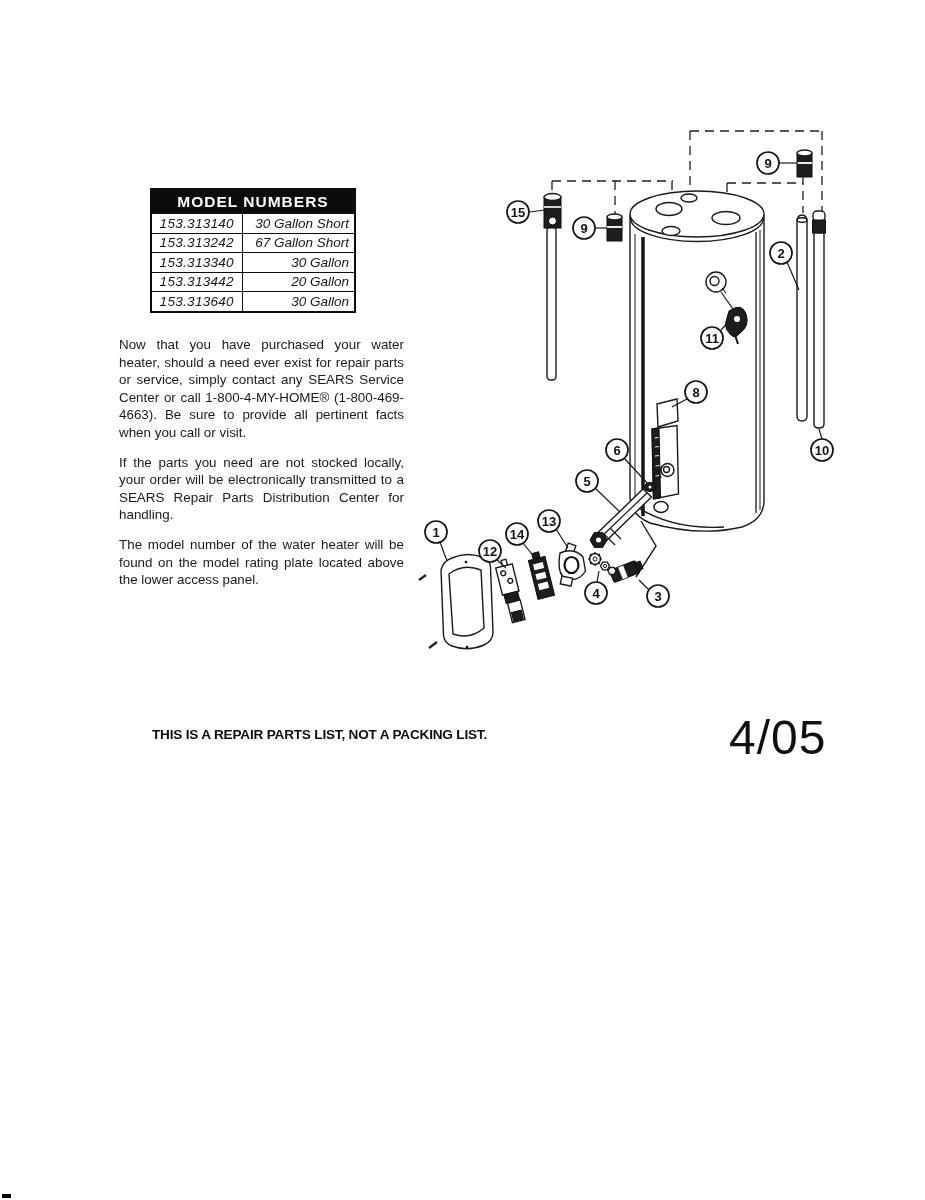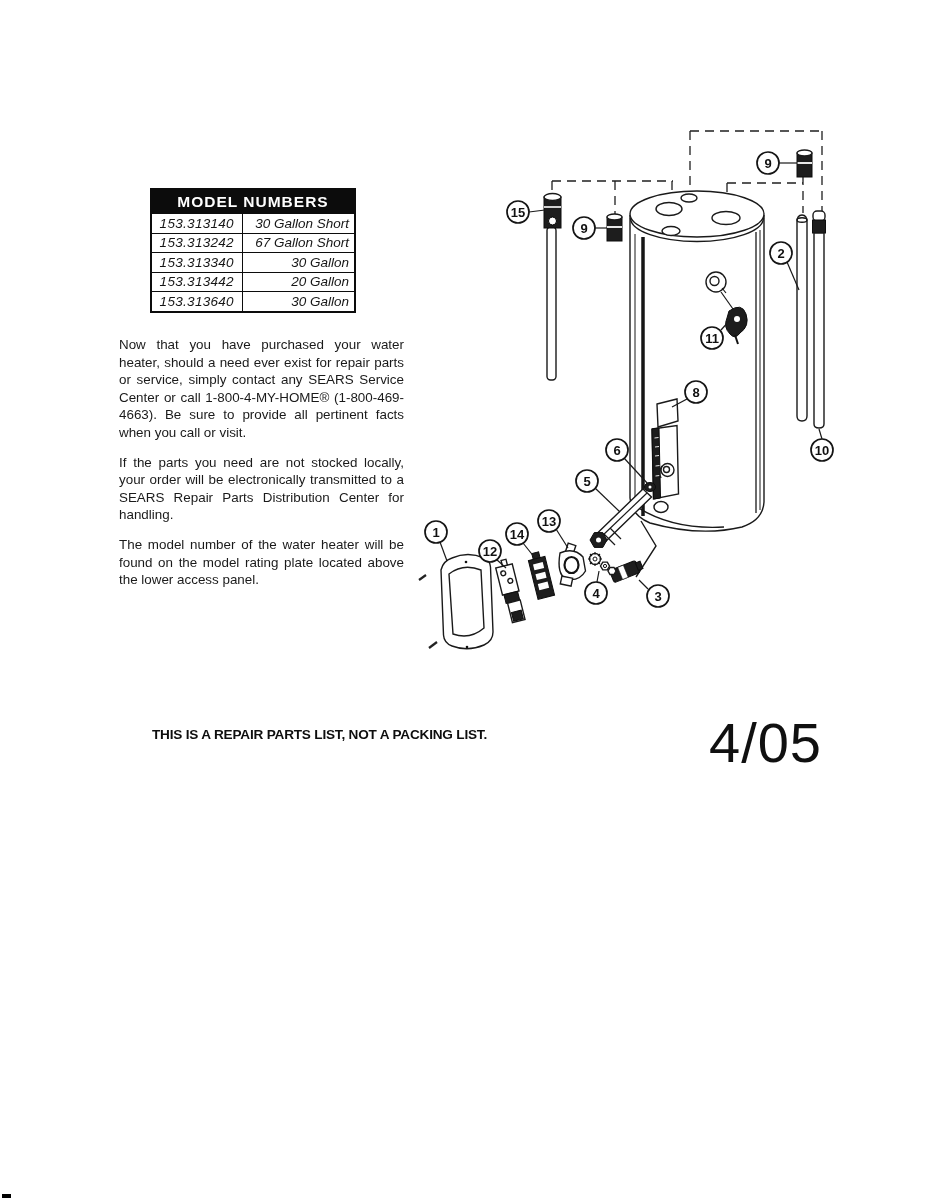--- a/index.html
+++ b/index.html
@@ -31,21 +31,21 @@
   }
   .info-col p.heading{text-align:left;margin-top:-2px;letter-spacing:-.1px;}
   .bullets{display:flex;margin-top:0;}
   .bullets .bcol{font-size:13.4px;line-height:17.8px;white-space:nowrap;}
   .bullets .bcol.c1{width:158px;}
   .footnote{
     position:absolute;left:104px;top:727px;font-size:13.6px;font-weight:bold;
     letter-spacing:-.2px;white-space:nowrap;color:#0e0e0e;margin-left:48px;
   }
   .date-code{
-    position:absolute;left:709px;top:710px;font-size:56px;color:#101010;
+    position:absolute;left:729px;top:710px;font-size:48px;color:#101010;
     letter-spacing:1px;
   }
   .corner-mark{position:absolute;left:2px;top:1194px;width:9px;height:4px;background:#000;}
   
   .diagram{position:absolute;left:415px;top:106px;}
   .diagram .ln{stroke:#1a1a1a;fill:none;stroke-width:1.4;}
   .diagram .fw{stroke:#1a1a1a;fill:#ffffff;stroke-width:1.4;}
   .diagram .fd{stroke:#0d0d0d;fill:#1d1d1d;stroke-width:1;}
   .diagram .dsh{stroke:#1f1f1f;fill:none;stroke-width:1.3;stroke-dasharray:9 6;}
   .diagram .ldr{stroke:#1a1a1a;stroke-width:1.2;}

